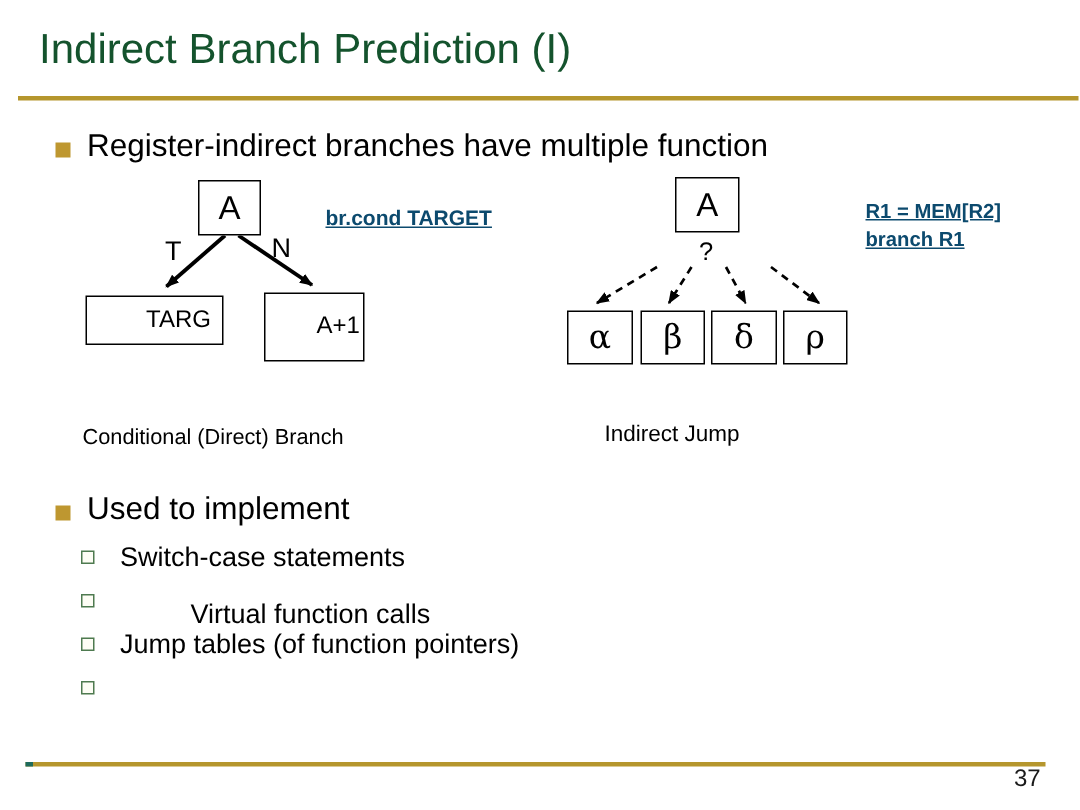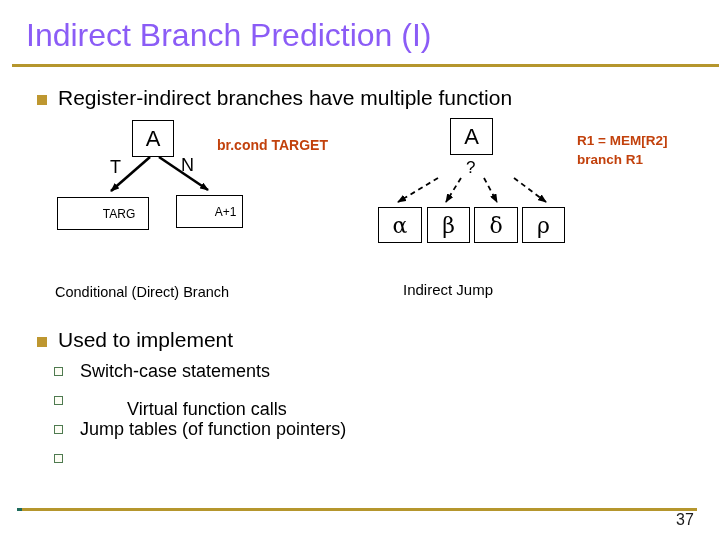--- a/index.html
+++ b/index.html
@@ -9,22 +9,22 @@
     height: 540px;
     background: #ffffff;
     font-family: "Liberation Sans", sans-serif;
     color: #000;
     overflow: hidden;
   }
   .abs { position: absolute; }
 
   .slide-title {
     left: 26px; top: 17px;
-    font-size: 32px;
-    color: #8b5cf6;
+    font-size: 28px;
+    color: #14532d;
     white-space: nowrap;
   }
   .title-rule {
     left: 12px; top: 64px;
     width: 707px; height: 3px;
     background: #B5962D;
   }
 
   .bullet-square {
     width: 10px; height: 10px;
@@ -41,29 +41,30 @@
   .box {
     position: absolute;
     border: 1.5px solid #000;
     background: #fff;
     display: flex;
     align-items: center;
     justify-content: center;
     box-sizing: border-box;
   }
   .box-label-lg { font-size: 22px; }
-  .box-label-md { font-size: 12px; padding-left: 32px; }
+  .box-label-md { font-size: 16px; padding-left: 32px; }
   .greek { font-family: "DejaVu Serif", serif; font-size: 22px; }
 
   .tn-label { font-size: 18px; }
   .code-text {
-    color: #c2410c;
+    color: #0c4a6e;
     font-weight: bold;
     font-size: 14px;
     white-space: nowrap;
+    text-decoration: underline;
   }
   .caption { font-size: 14.5px; white-space: nowrap; }
 
   .arrows-svg { position: absolute; left: 0; top: 0; pointer-events: none; }
 
   .footer-rule {
     left: 17px; top: 508px;
     width: 680px; height: 3px;
     background: #B5962D;
   }
@@ -107,21 +108,21 @@
 
   <div class="box box-label-lg" style="left:132px; top:120px; width:42px; height:37px;">
     <span>A</span>
   </div>
   <div class="abs tn-label" style="left:110px; top:157px;">T</div>
   <div class="abs tn-label" style="left:181px; top:155px;">N</div>
   <div class="abs code-text" style="left:217px; top:137px;">br.cond TARGET</div>
   <div class="box box-label-md" style="left:57px; top:197px; width:92px; height:33px;">
     <span>TARG</span>
   </div>
-  <div class="box box-label-md" style="left:176px; top:195px; width:67px; height:33px;">
+  <div class="box box-label-md" style="left:176px; top:195px; width:67px; height:46px;">
     <span>A+1</span>
   </div>
   <div class="abs caption" style="left:55px; top:284px;">Conditional (Direct) Branch</div>
 
   <div class="box box-label-lg" style="left:450px; top:118px; width:43px; height:37px;">
     <span>A</span>
   </div>
   <div class="abs" style="left:466px; top:158px; font-size:17px;">?</div>
   <div class="box greek" style="left:378px; top:207px; width:44px; height:36px;">
     <span>α</span>

